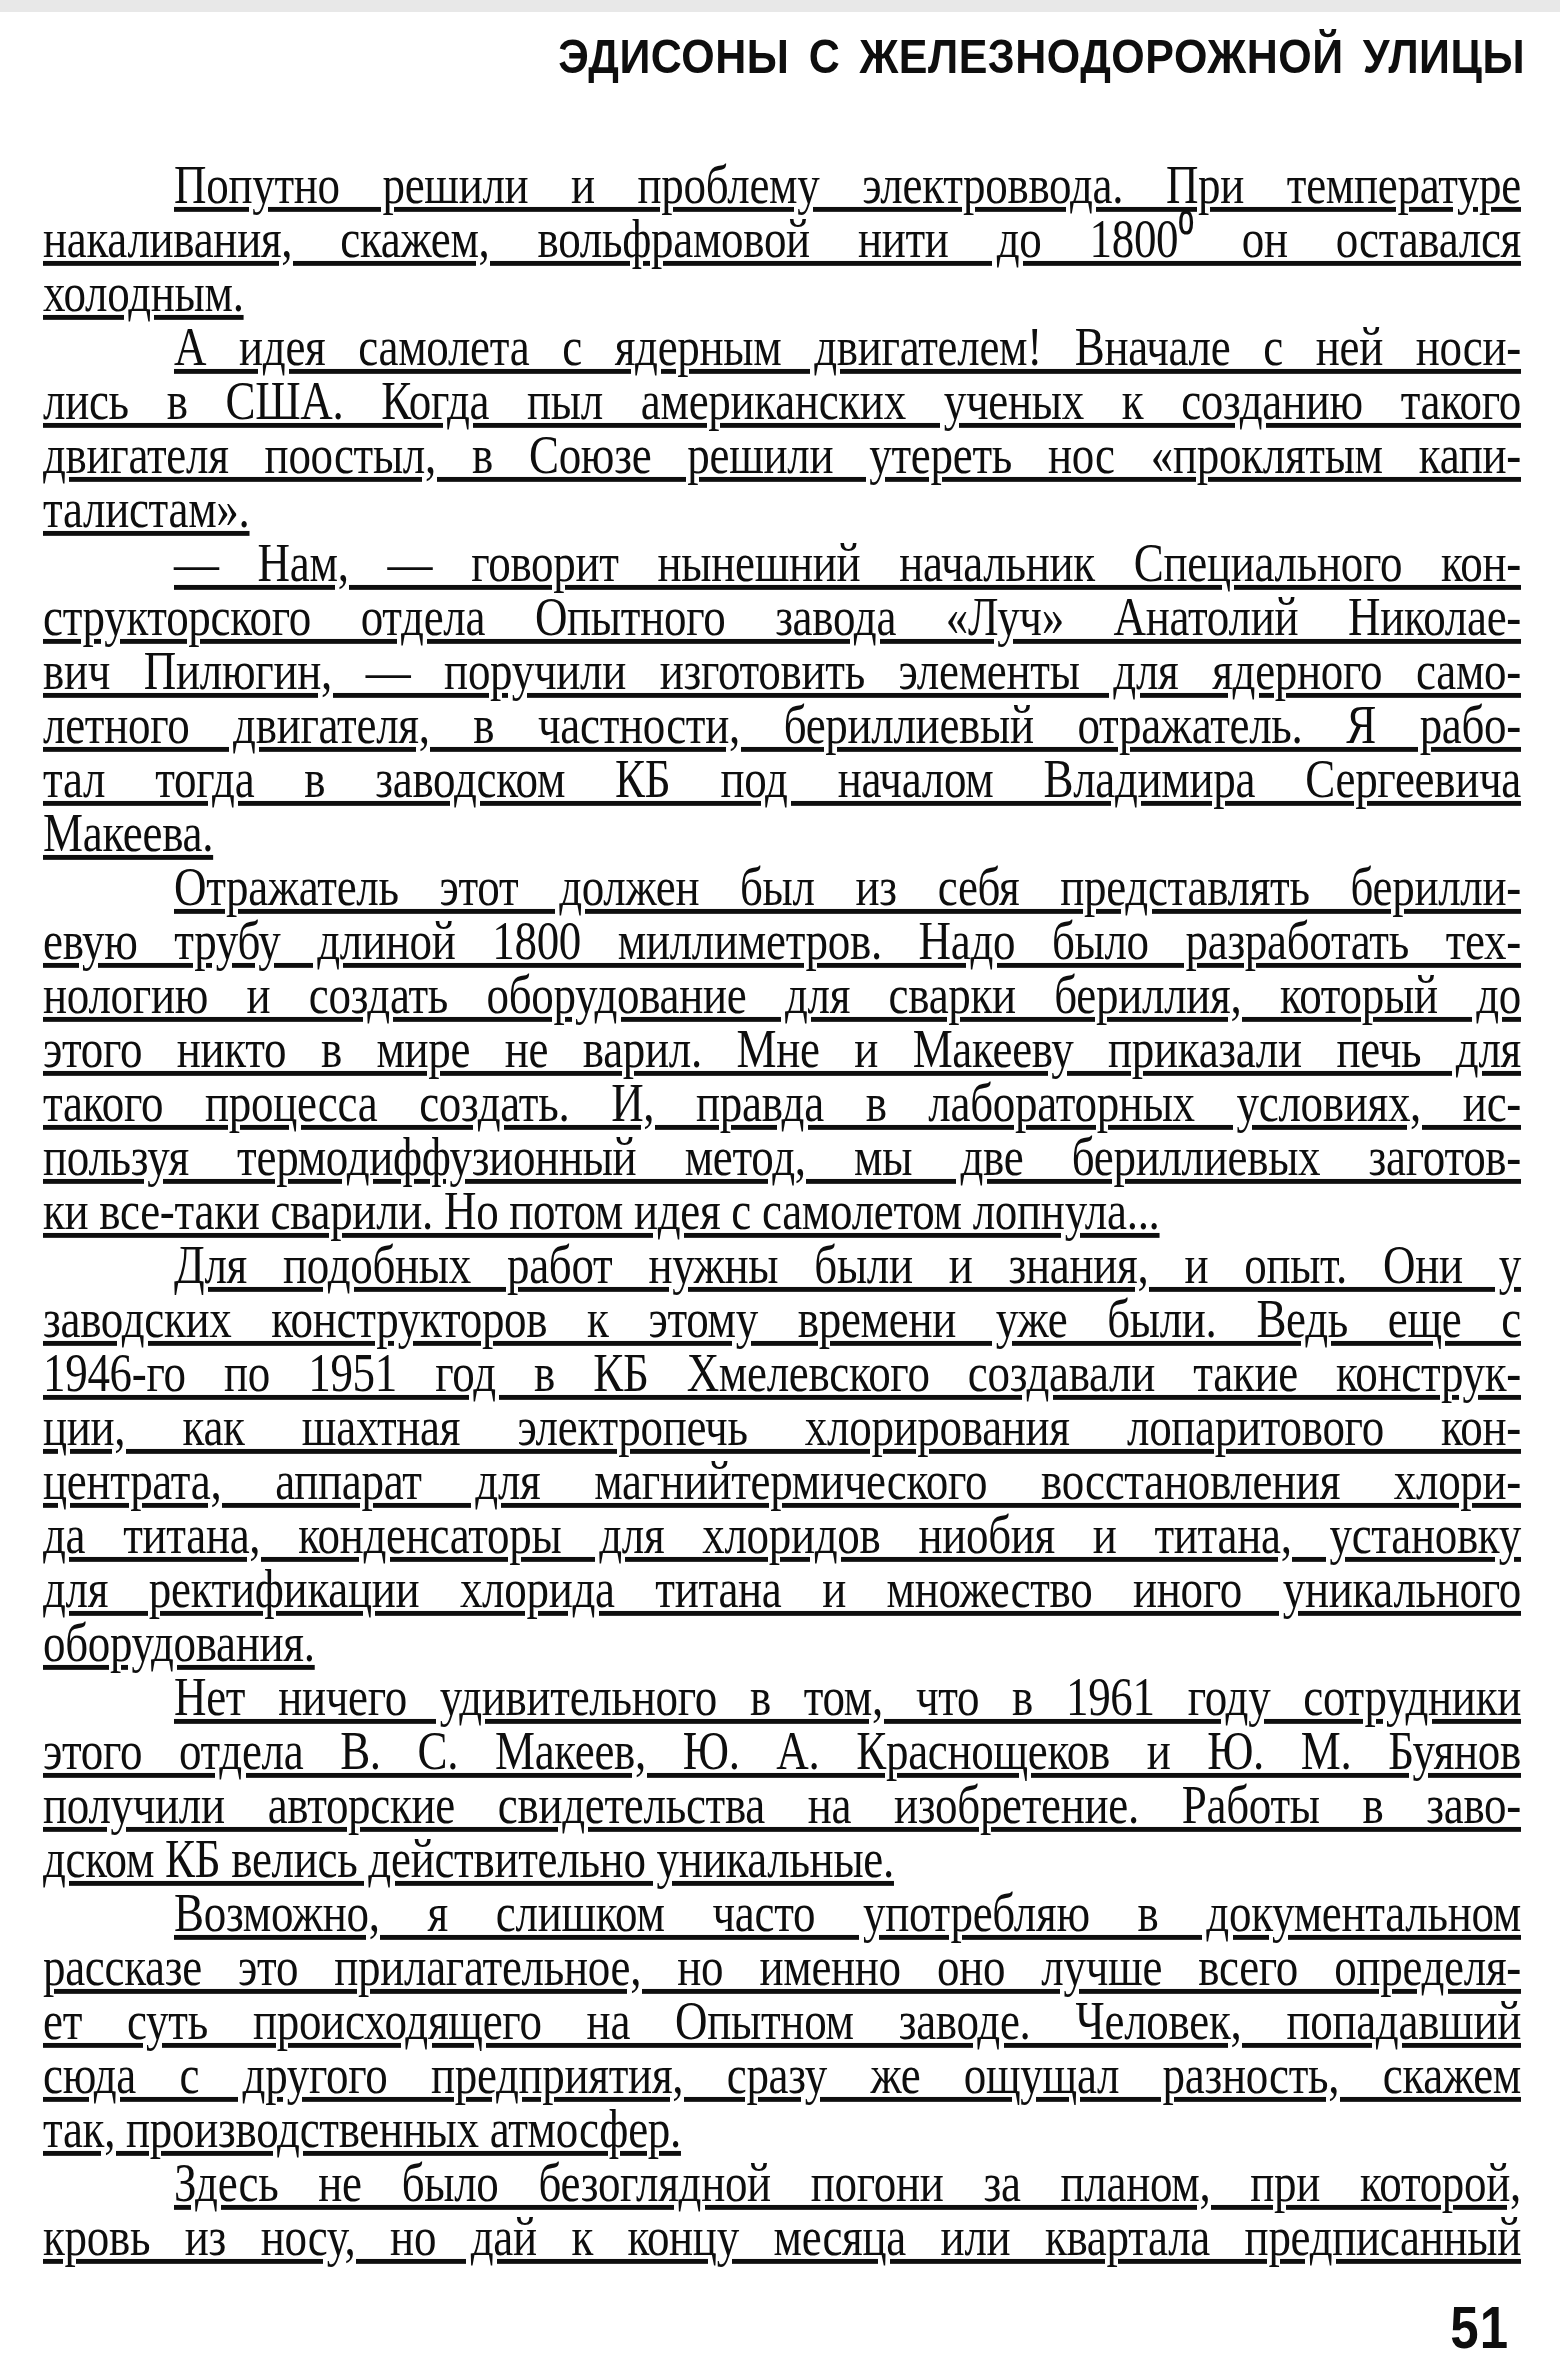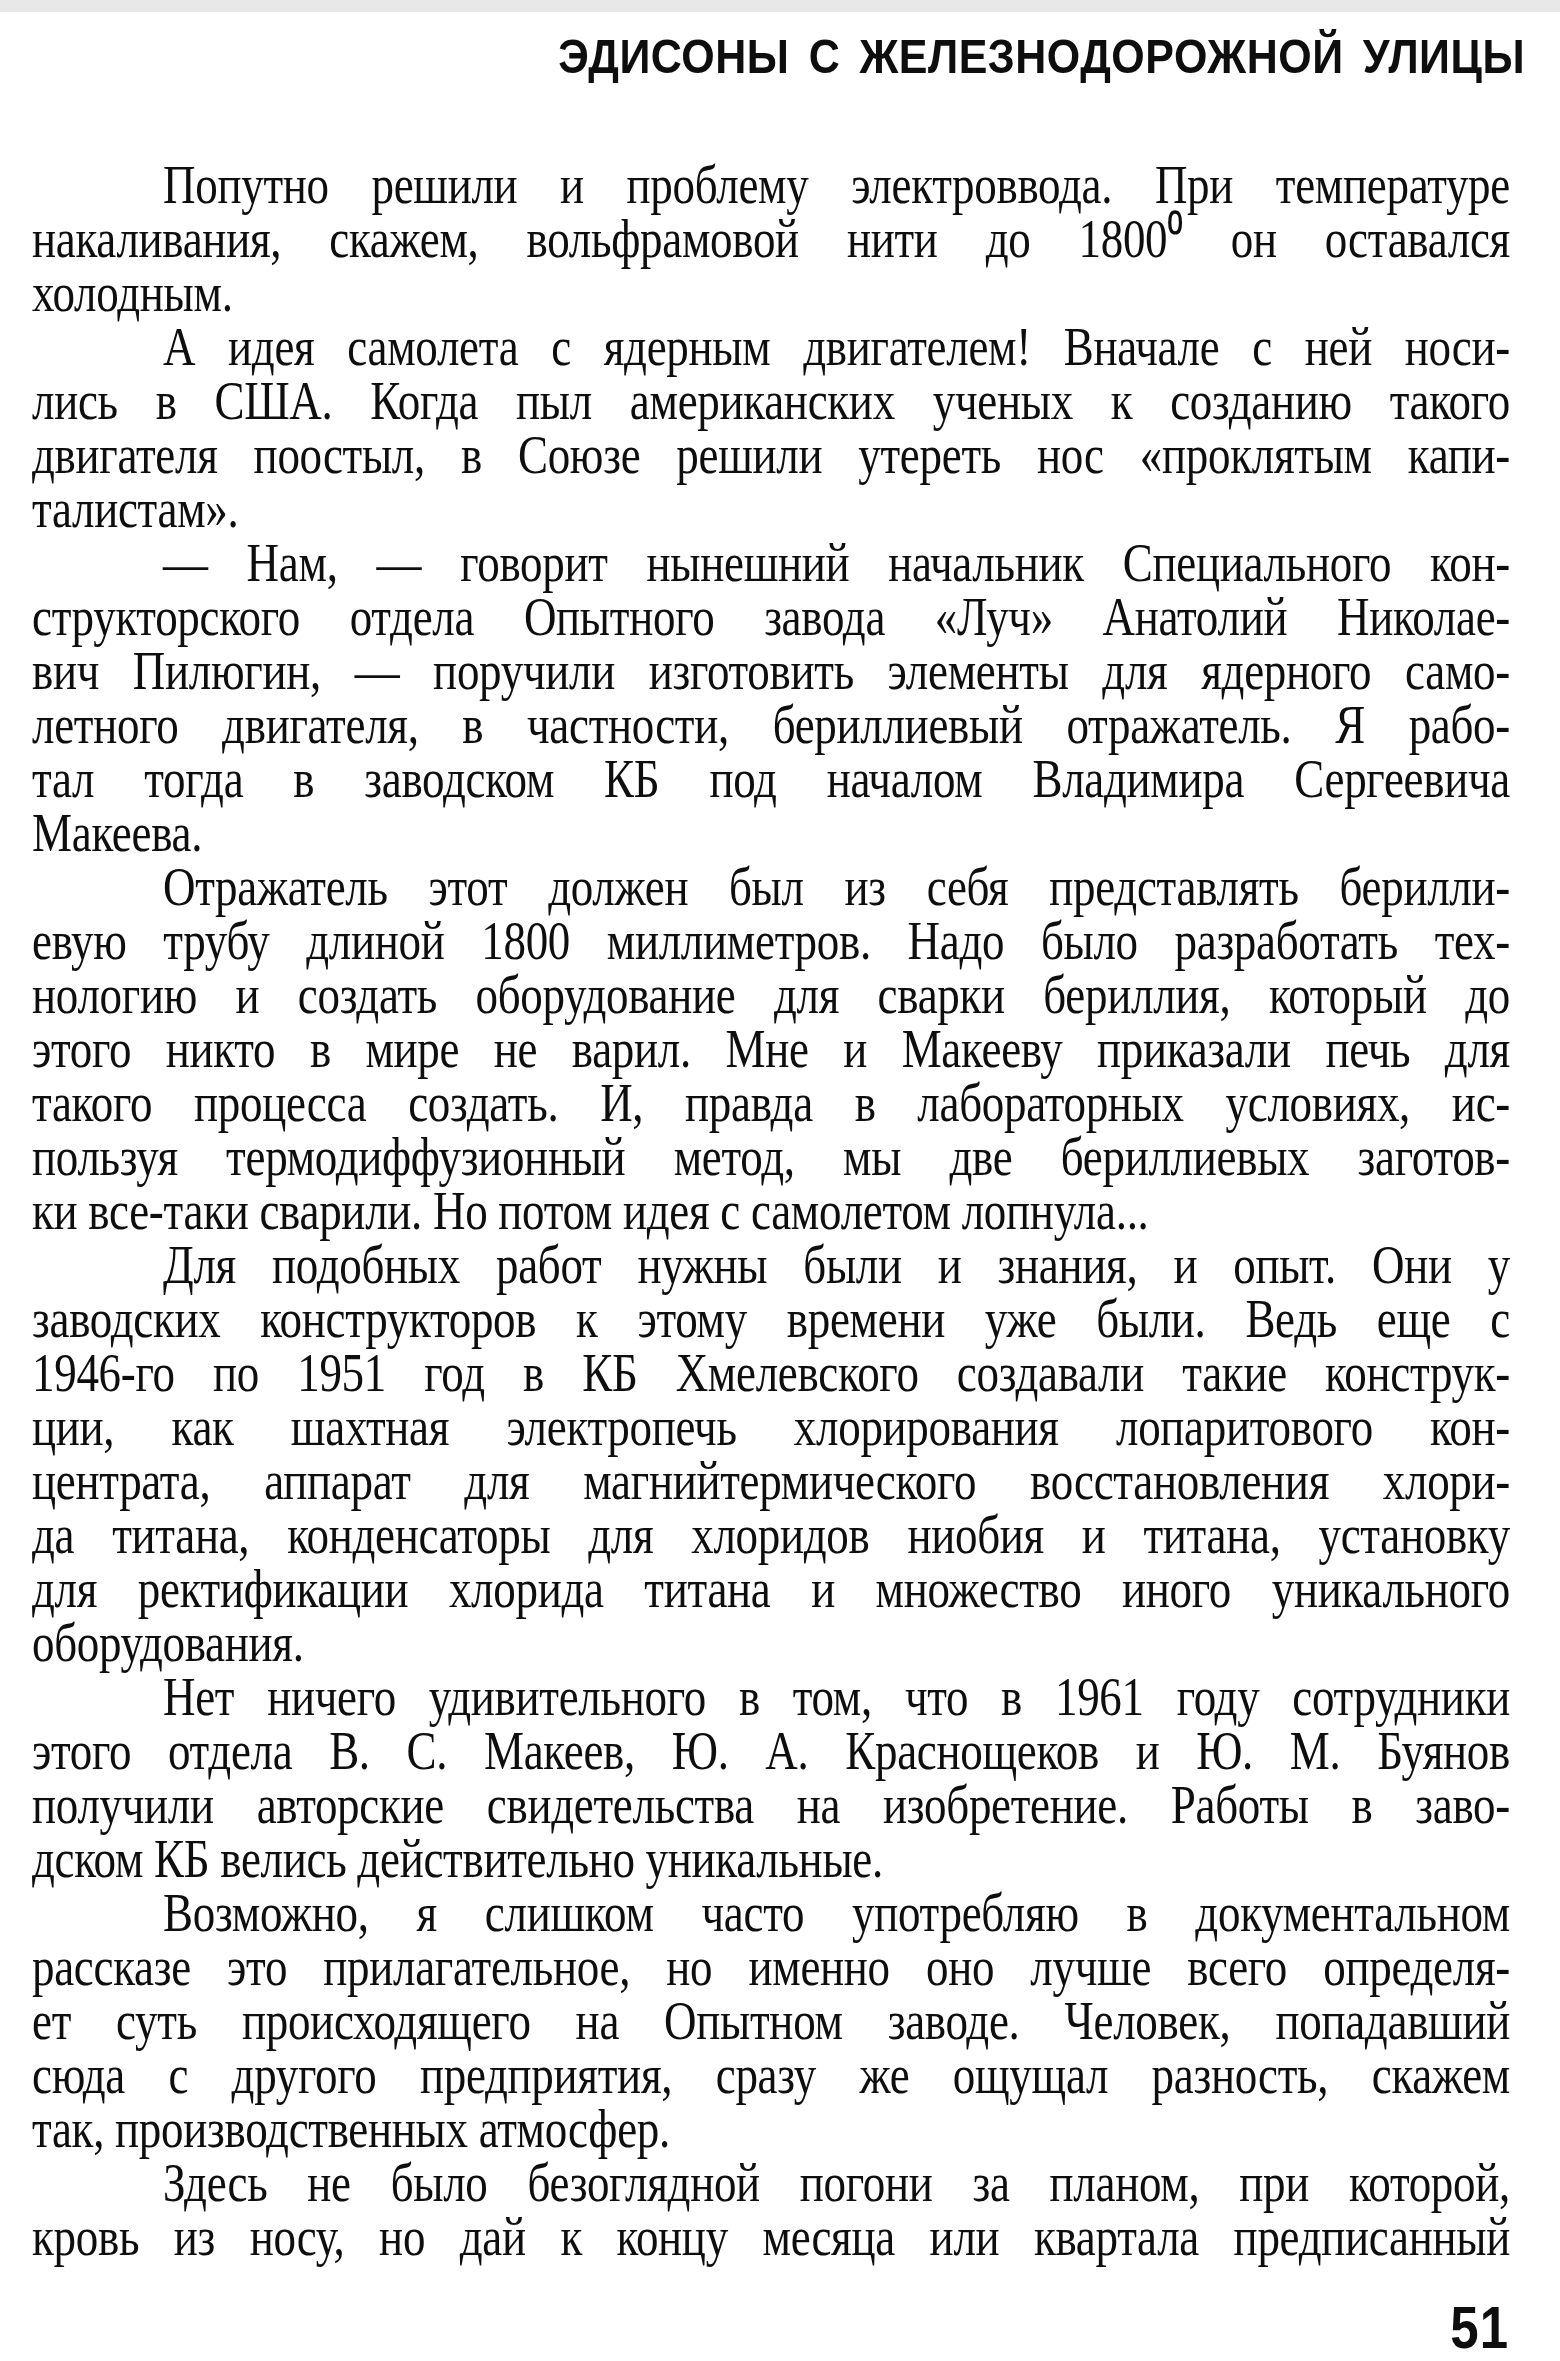--- a/index.html
+++ b/index.html
@@ -22,23 +22,24 @@
     font-size: 43px;
     line-height: 51px;
     letter-spacing: 0.5px;
     word-spacing: 6.8px;
     white-space: nowrap;
     transform: scaleY(1.12);
     transform-origin: center right;
   }
   .body-text {
     position: absolute;
-    left: 32px;
+    left: 43px;
     top: 146px;
     width: 1478px;
+    text-decoration: underline;
   }
   .line {
     height: 54px;
     line-height: 54px;
     font-size: 45px;
     letter-spacing: -0.3px;
     transform: scaleY(1.22);
     transform-origin: center left;
     text-align: left;
   }

